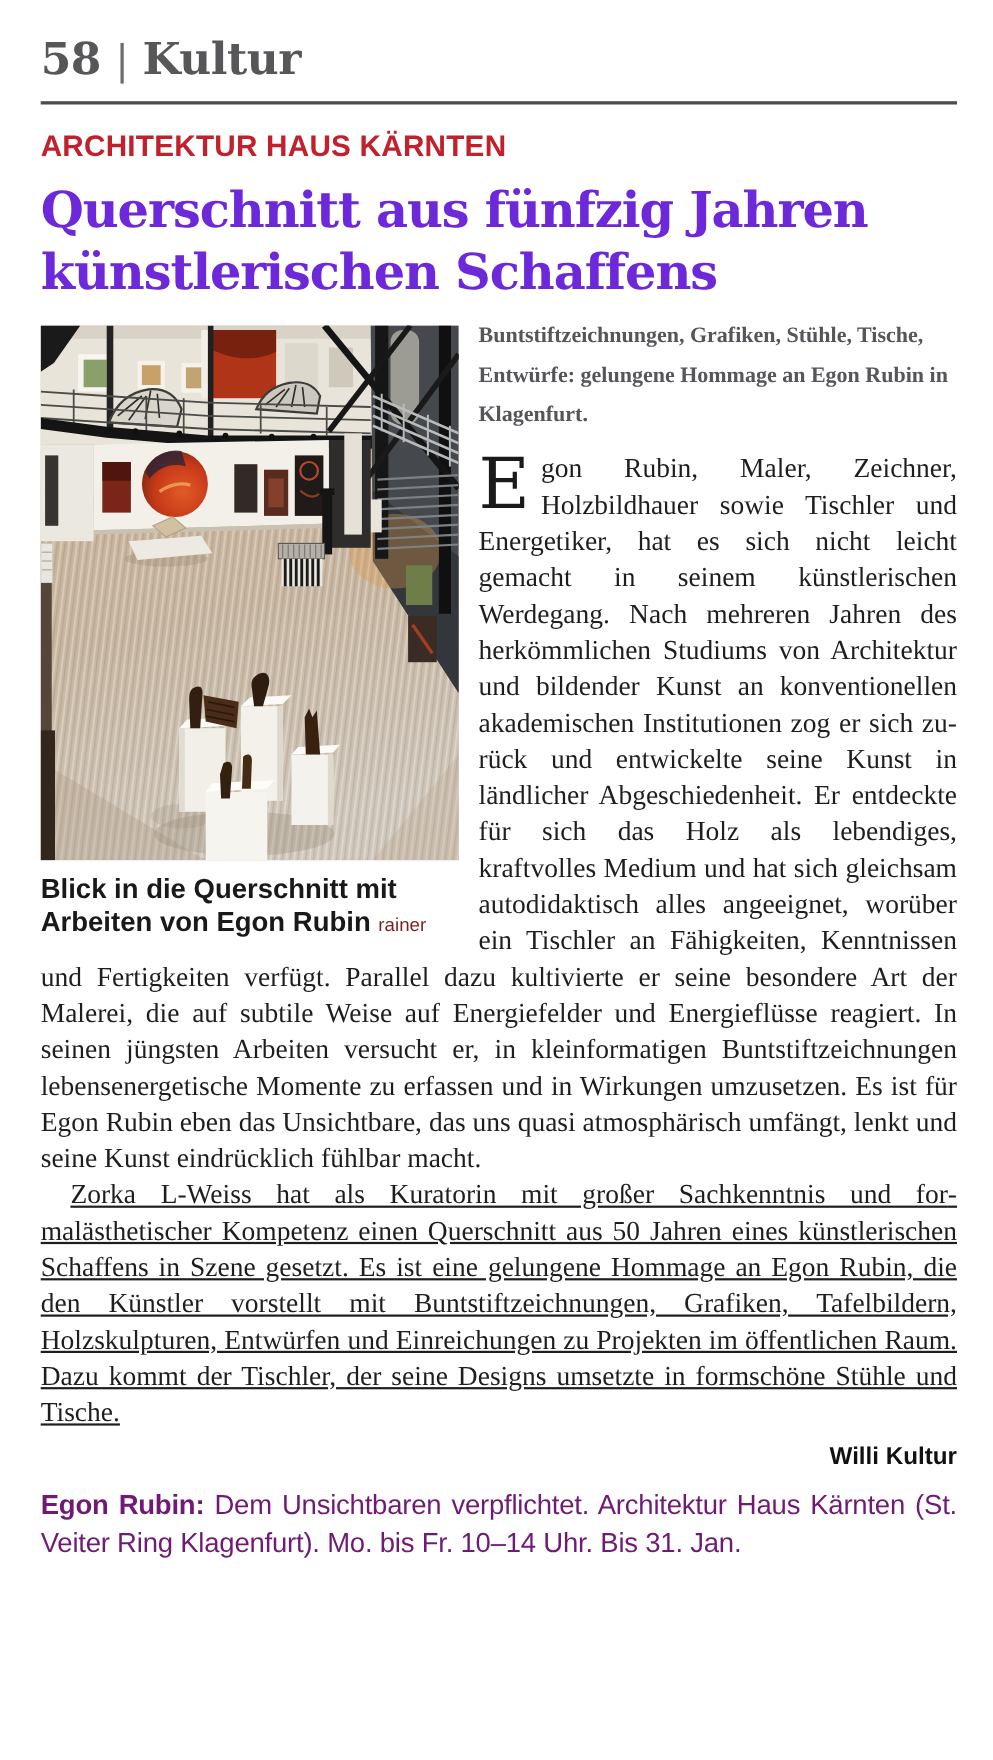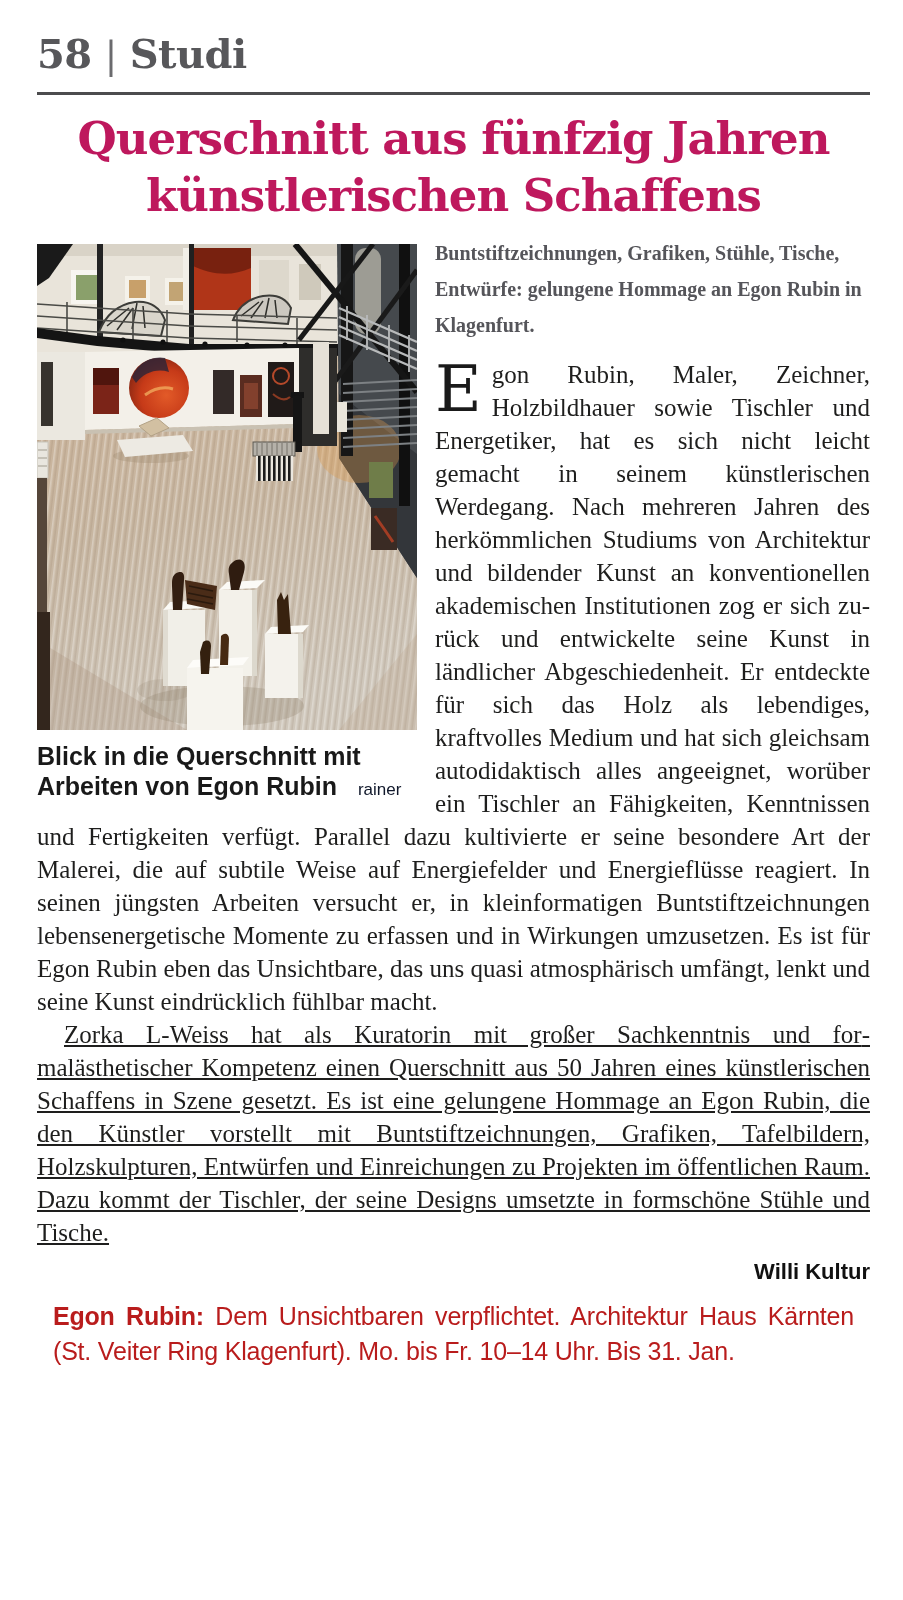--- a/index.html
+++ b/index.html
@@ -9,55 +9,56 @@
   
   .masthead{display:flex;align-items:baseline;gap:13px;
             font-family:"DejaVu Serif",serif;font-weight:700;font-size:40px;
             color:#57575a;letter-spacing:-0.5px;}
   .masthead .sep{font-weight:400;font-size:37px;color:#6b6b6e;}
   .rule{height:3px;background:#4c4c4e;margin-top:15px;}
   
   .kicker{margin-top:25px;font:700 27px/1 "Liberation Sans",sans-serif;
           color:#c1202d;letter-spacing:.2px;}
   h1{margin:15px 0 0;font-family:"DejaVu Serif",serif;font-weight:700;
-     font-size:45px;line-height:57px;color:#be185d;letter-spacing:-1px;text-align:center;}
+     font-size:45px;line-height:57px;color:#6d28d9;letter-spacing:-1px;}
   
   .flow{margin-top:11px;}
   figure.photo-block{float:left;width:380px;margin:9px 18px 2px 0;padding:0;}
   figure.photo-block svg{display:block;background:#c9b8a1;}
   figcaption{margin-top:11px;font:700 25px/30px "Liberation Sans",sans-serif;
              color:#191919;}
-  .credit{font:400 17px/1 "Liberation Sans",sans-serif;color:#0f172a;
-          margin-left:14px;font-weight:400;}
+  .credit{font:400 17px/1 "Liberation Sans",sans-serif;color:#7f1d1d;
+          margin-left:0;font-weight:400;}
   .lead{margin:3px 0 15px;font-family:"Liberation Serif",serif;font-weight:700;
         font-size:20px;line-height:36px;color:#55555a;}
   p.body{margin:0;font-family:"Liberation Serif",serif;font-size:25px;
          line-height:33px;color:#1e1e1d;text-align:justify;}
   .dropcap{float:left;font-family:"DejaVu Serif",serif;font-size:64px;
            line-height:52px;padding:5px 10px 0 0;color:#1a1a1a;}
   .p2{text-indent:27px;text-decoration:underline;}
   .byline{margin:12px 0 0;text-align:right;
           font:700 22px/1 "Liberation Sans",sans-serif;color:#111;}
-  .info{clear:both;margin:16px 16px 0;text-align:justify;
-        font:400 25px/35px "Liberation Sans",sans-serif;color:#b91c1c;
+  .info{clear:both;margin:16px 0 0;text-align:justify;
+        font:400 25px/35px "Liberation Sans",sans-serif;color:#701a75;
         letter-spacing:-.2px;}
   .info strong{font-weight:700;}
 </style>
 </head>
 <body>
 
 <div class="page">
 
   <div class="masthead">
     <span>58</span>
     <span class="sep">|</span>
-    <span>Studi</span>
+    <span>Kultur</span>
   </div>
   <div class="rule"></div>
 
+  <div class="kicker">ARCHITEKTUR HAUS KÄRNTEN</div>
   <h1>Querschnitt aus fünfzig Jahren künstlerischen Schaffens</h1>
 
   <div class="flow">
 
     <figure class="photo-block">
       <svg width="380" height="486" viewBox="0 0 380 486" xmlns="http://www.w3.org/2000/svg" role="img">
         <defs>
           <linearGradient id="floorG" x1="0" y1="0" x2="0.25" y2="1">
             <stop offset="0" stop-color="#cbb49b"></stop>
             <stop offset="0.45" stop-color="#c7b6a1"></stop>

